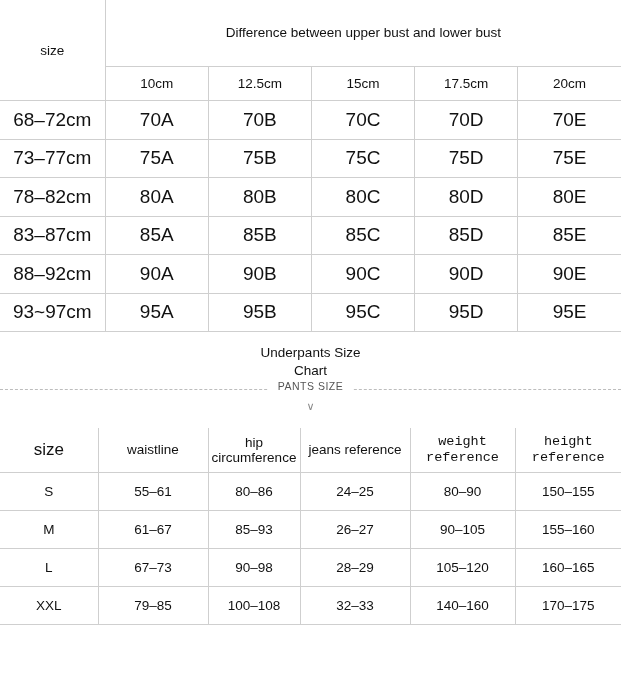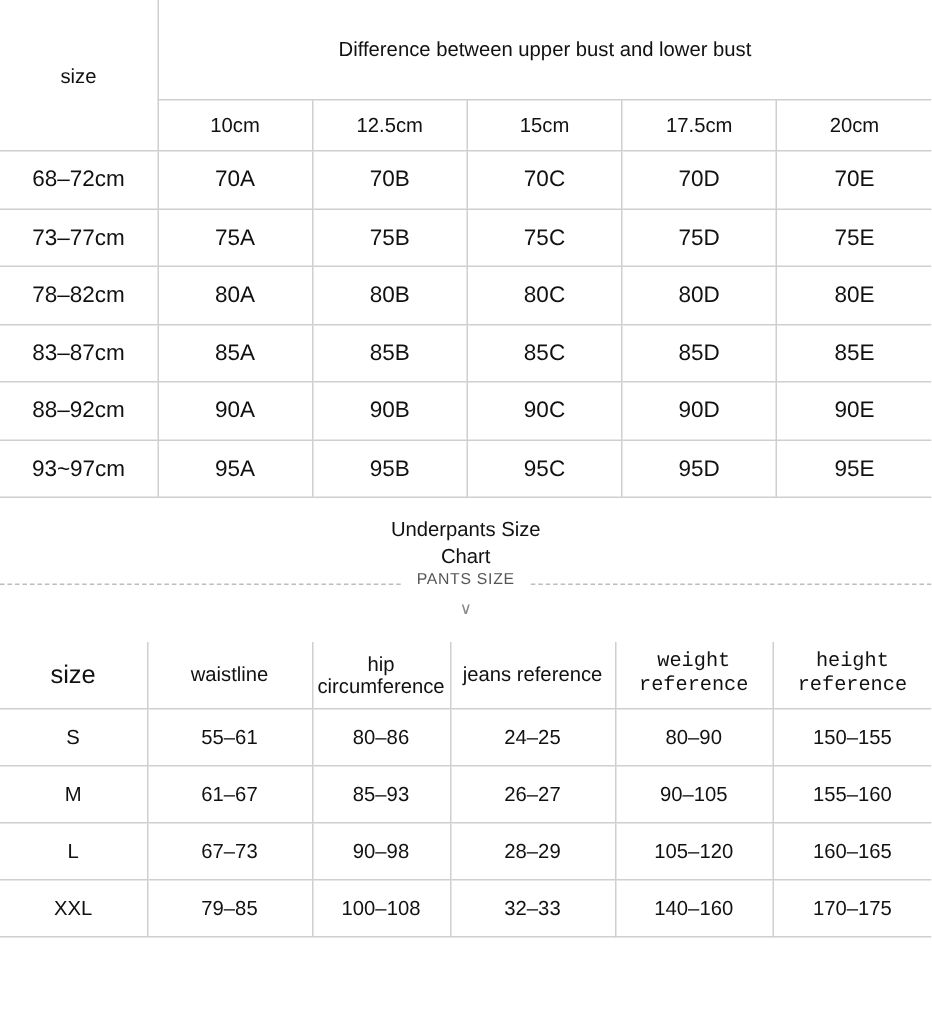--- a/index.html
+++ b/index.html
@@ -51,21 +51,21 @@
     height: 66px;
     margin-left: 11px;
   }
   .sub-head {
     height: 33px;
     font-size: 13.5px;
     margin-left: 16px;
   }
   .body-row td {
     height: 37.5px;
-    font-size: 15px;
+    font-size: 19px;
   }
 
   
   .mid {
     position: relative;
     height: 96px;
     padding-left: 32px;
   }
   .mid-title {
     position: absolute;

